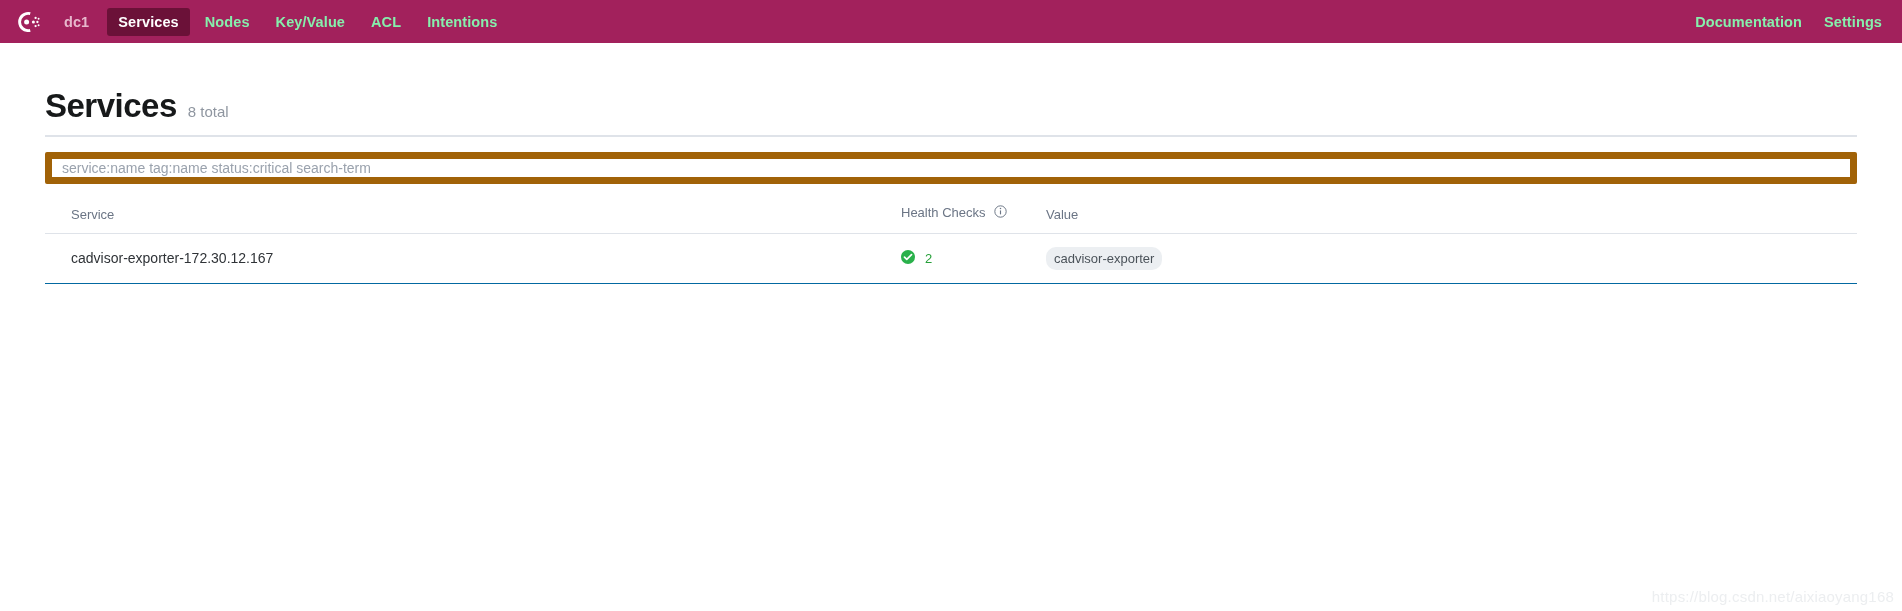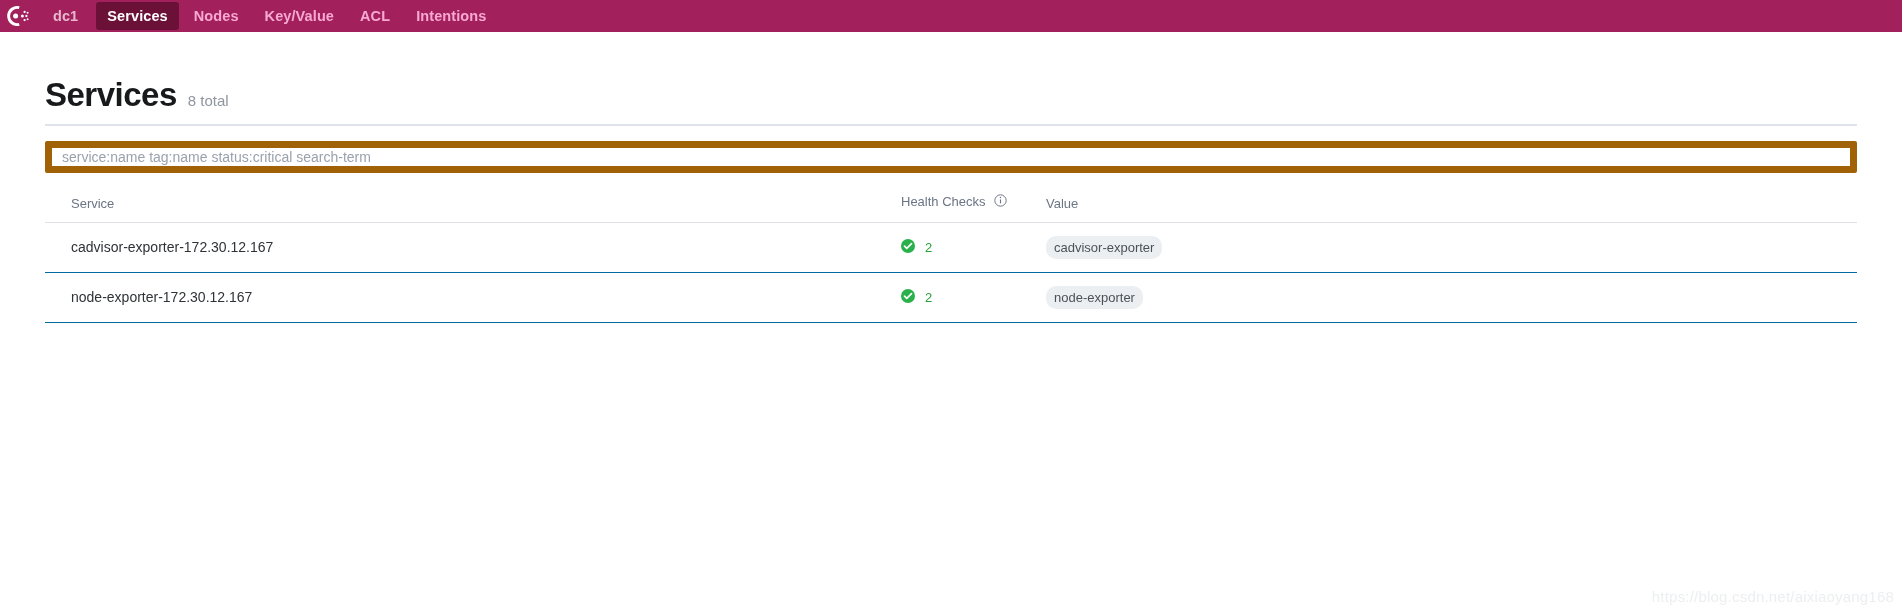--- a/index.html
+++ b/index.html
@@ -9,40 +9,40 @@
     padding: 0;
     width: 1902px;
     height: 611px;
     background: #ffffff;
     font-family: "Liberation Sans", sans-serif;
     overflow: hidden;
   }
 
   
   .navbar {
-    height: 32px;
+    height: 43px;
     background: #a2215c;
     display: flex;
     align-items: center;
-    padding: 0 20px 0 3px;
+    padding: 0 20px 0 14px;
     position: relative;
   }
   .nav-left {
     display: flex;
     align-items: center;
   }
   .logo {
     width: 28px;
     height: 28px;
     margin-right: 18px;
     display: block;
     flex: 0 0 auto;
   }
   .nav-item {
-    color: #f9a8d4;
+    color: #86efac;
     font-size: 14.5px;
     font-weight: bold;
     letter-spacing: .1px;
     padding: 5px 11px;
     border-radius: 3px;
     margin-right: 4px;
     white-space: nowrap;
     cursor: pointer;
     line-height: 18px;
   }
@@ -200,20 +200,24 @@
 
     <span class="nav-item dc">dc1</span>
 
     <span class="nav-item active">Services</span>
     <span class="nav-item">Nodes</span>
     <span class="nav-item">Key/Value</span>
     <span class="nav-item">ACL</span>
     <span class="nav-item">Intentions</span>
   </div>
 
+  <div class="nav-right">
+    <span class="nav-item">Documentation</span>
+    <span class="nav-item">Settings</span>
+  </div>
 </div>
 
 <div class="content">
 
   <div class="page-head">
     <span class="page-title">Services</span>
     <span class="page-total">8 total</span>
   </div>
 
   <div class="search-wrap">
@@ -249,33 +253,18 @@
             </svg>
           </span>
           <span class="check-count">2</span>
         </td>
         <td>
           <span class="tag-pill">cadvisor-exporter</span>
         </td>
       </tr>
 
 
-      <tr>
-        <td>node-exporter-172.30.12.167</td>
-        <td class="checks-cell">
-          <span class="check-icon">
-            <svg width="14" height="14" viewBox="0 0 16 16" aria-hidden="true">
-              <circle cx="8" cy="8" r="8" fill="#2ab14b"></circle>
-              <path d="M4 8.2l2.6 2.6L12 5.3" fill="none" stroke="#ffffff" stroke-width="1.9" stroke-linecap="round" stroke-linejoin="round"></path>
-            </svg>
-          </span>
-          <span class="check-count">2</span>
-        </td>
-        <td>
-          <span class="tag-pill">node-exporter</span>
-        </td>
-      </tr>
 
     </tbody>
   </table>
 </div>
 
 <div class="watermark">https://blog.csdn.net/aixiaoyang168</div>
 
 </body></html>

